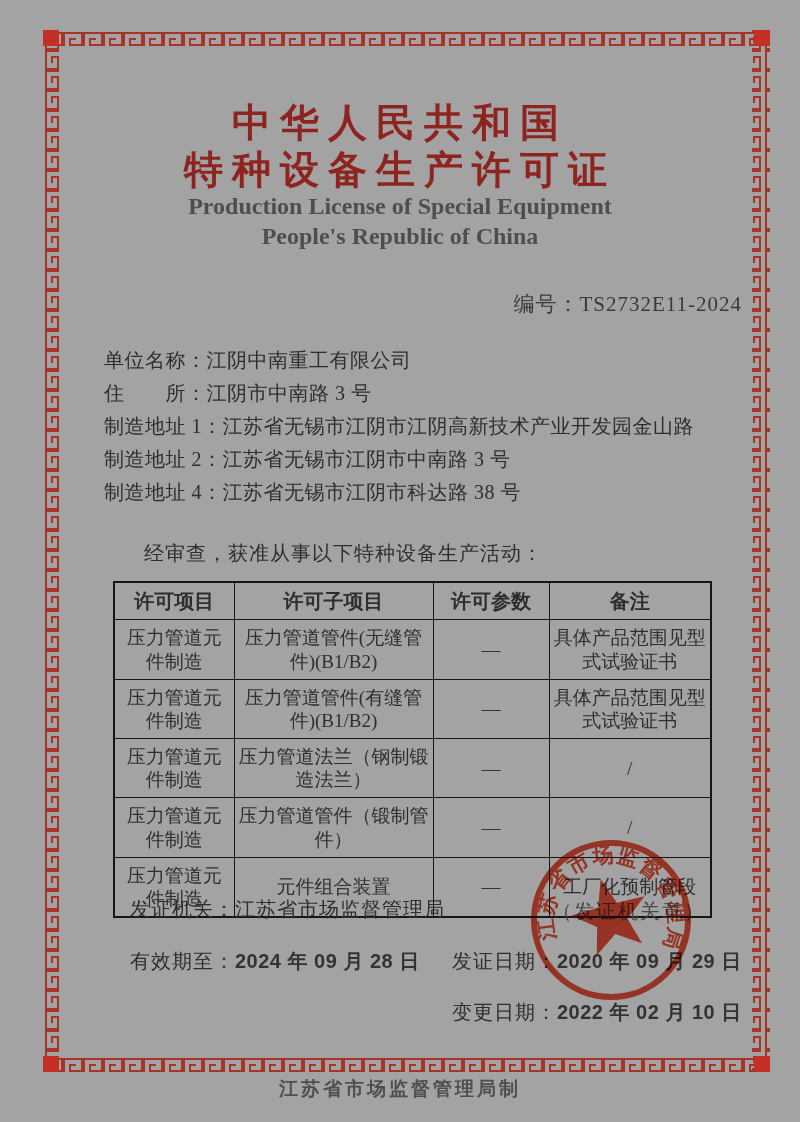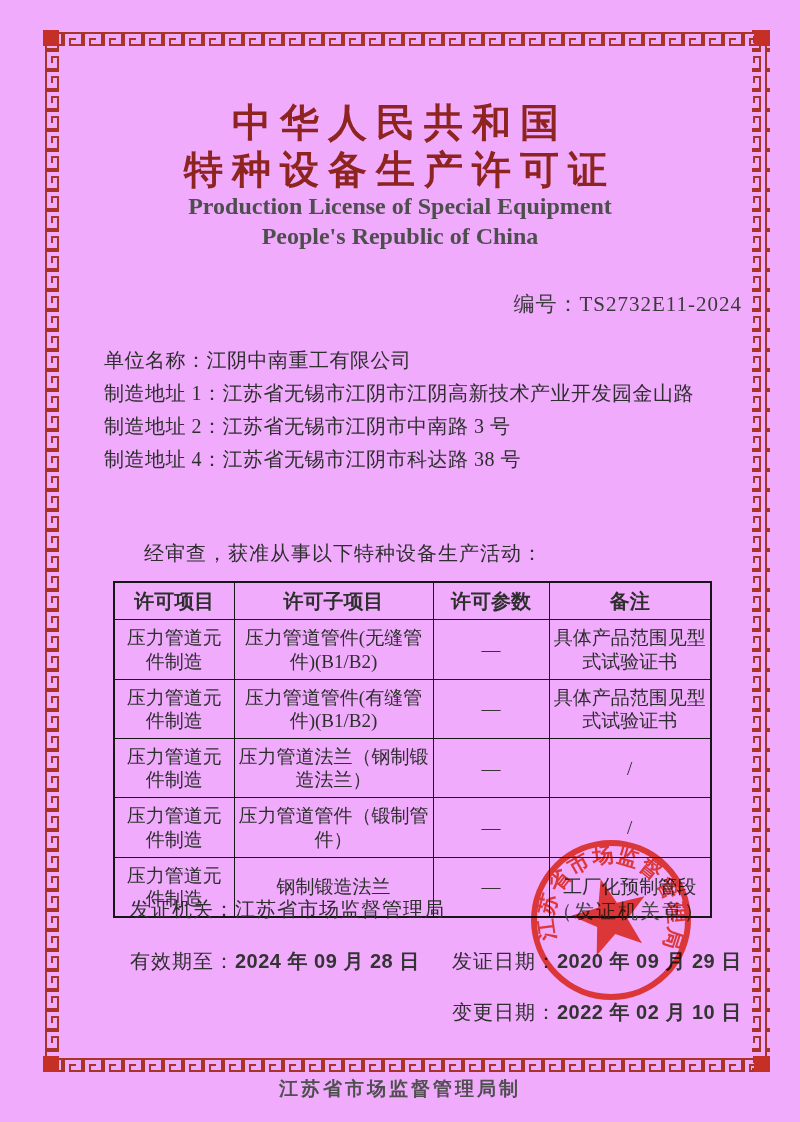--- a/index.html
+++ b/index.html
@@ -1,19 +1,19 @@
 <!DOCTYPE html>
 <html><head>
 <meta charset="utf-8">
 <style>
   * { margin:0; padding:0; box-sizing:border-box; }
   html,body { background:#e8e8e8; }
   .page {
     position:relative; width:800px; height:1122px; margin:0 auto;
-    background:#f0abfc; overflow:hidden;
+    background:#a3a3a3; overflow:hidden;
     font-family:"Liberation Serif","DejaVu Serif",serif;
     color:#2f2f2f;
   }
   .frame-svg { position:absolute; left:43px; top:30px; }
 
   .title-cn {
     position:absolute; left:0; width:800px; text-align:center;
     color:#8e2420; font-weight:bold; font-size:39px; letter-spacing:9px;
   }
   .title-cn.l1 { top:96px; }
@@ -116,20 +116,21 @@
 
   <div class="title-cn l1">中华人民共和国</div>
   <div class="title-cn l2">特种设备生产许可证</div>
   <div class="title-en l1">Production License of Special Equipment</div>
   <div class="title-en l2">People's Republic of China</div>
 
   <div class="license-no"><span>编号：</span><span>TS2732E11-2024</span></div>
 
   <div class="info-block">
     <div class="info-line"><span>单位名称：</span><span>江阴中南重工有限公司</span></div>
+    <div class="info-line"><span>住　　所：</span><span>江阴市中南路 3 号</span></div>
     <div class="info-line"><span>制造地址 1：</span><span>江苏省无锡市江阴市江阴高新技术产业开发园金山路</span></div>
     <div class="info-line"><span>制造地址 2：</span><span>江苏省无锡市江阴市中南路 3 号</span></div>
     <div class="info-line"><span>制造地址 4：</span><span>江苏省无锡市江阴市科达路 38 号</span></div>
   </div>
 
   <div class="approval-note">经审查，获准从事以下特种设备生产活动：</div>
 
   <table class="license-table">
     <colgroup>
       <col class="col-item">
@@ -163,21 +164,21 @@
       <td>/</td>
     </tr>
     <tr class="r-tall">
       <td>压力管道元件制造</td>
       <td>压力管道管件（锻制管件）</td>
       <td>—</td>
       <td>/</td>
     </tr>
     <tr class="r-last">
       <td>压力管道元件制造</td>
-      <td>钢制锻造法兰</td>
+      <td>元件组合装置</td>
       <td>—</td>
       <td>工厂化预制管段</td>
     </tr>
   </tbody>
     </table>
 
   <div class="issue-row"><span>发证机关：</span><span>江苏省市场监督管理局</span></div>
   <div class="seal-note">（发证机关章）</div>
 
   <div class="valid-until"><span class="date-label">有效期至：</span><span class="date-value">2024 年 09 月 28 日</span></div>

